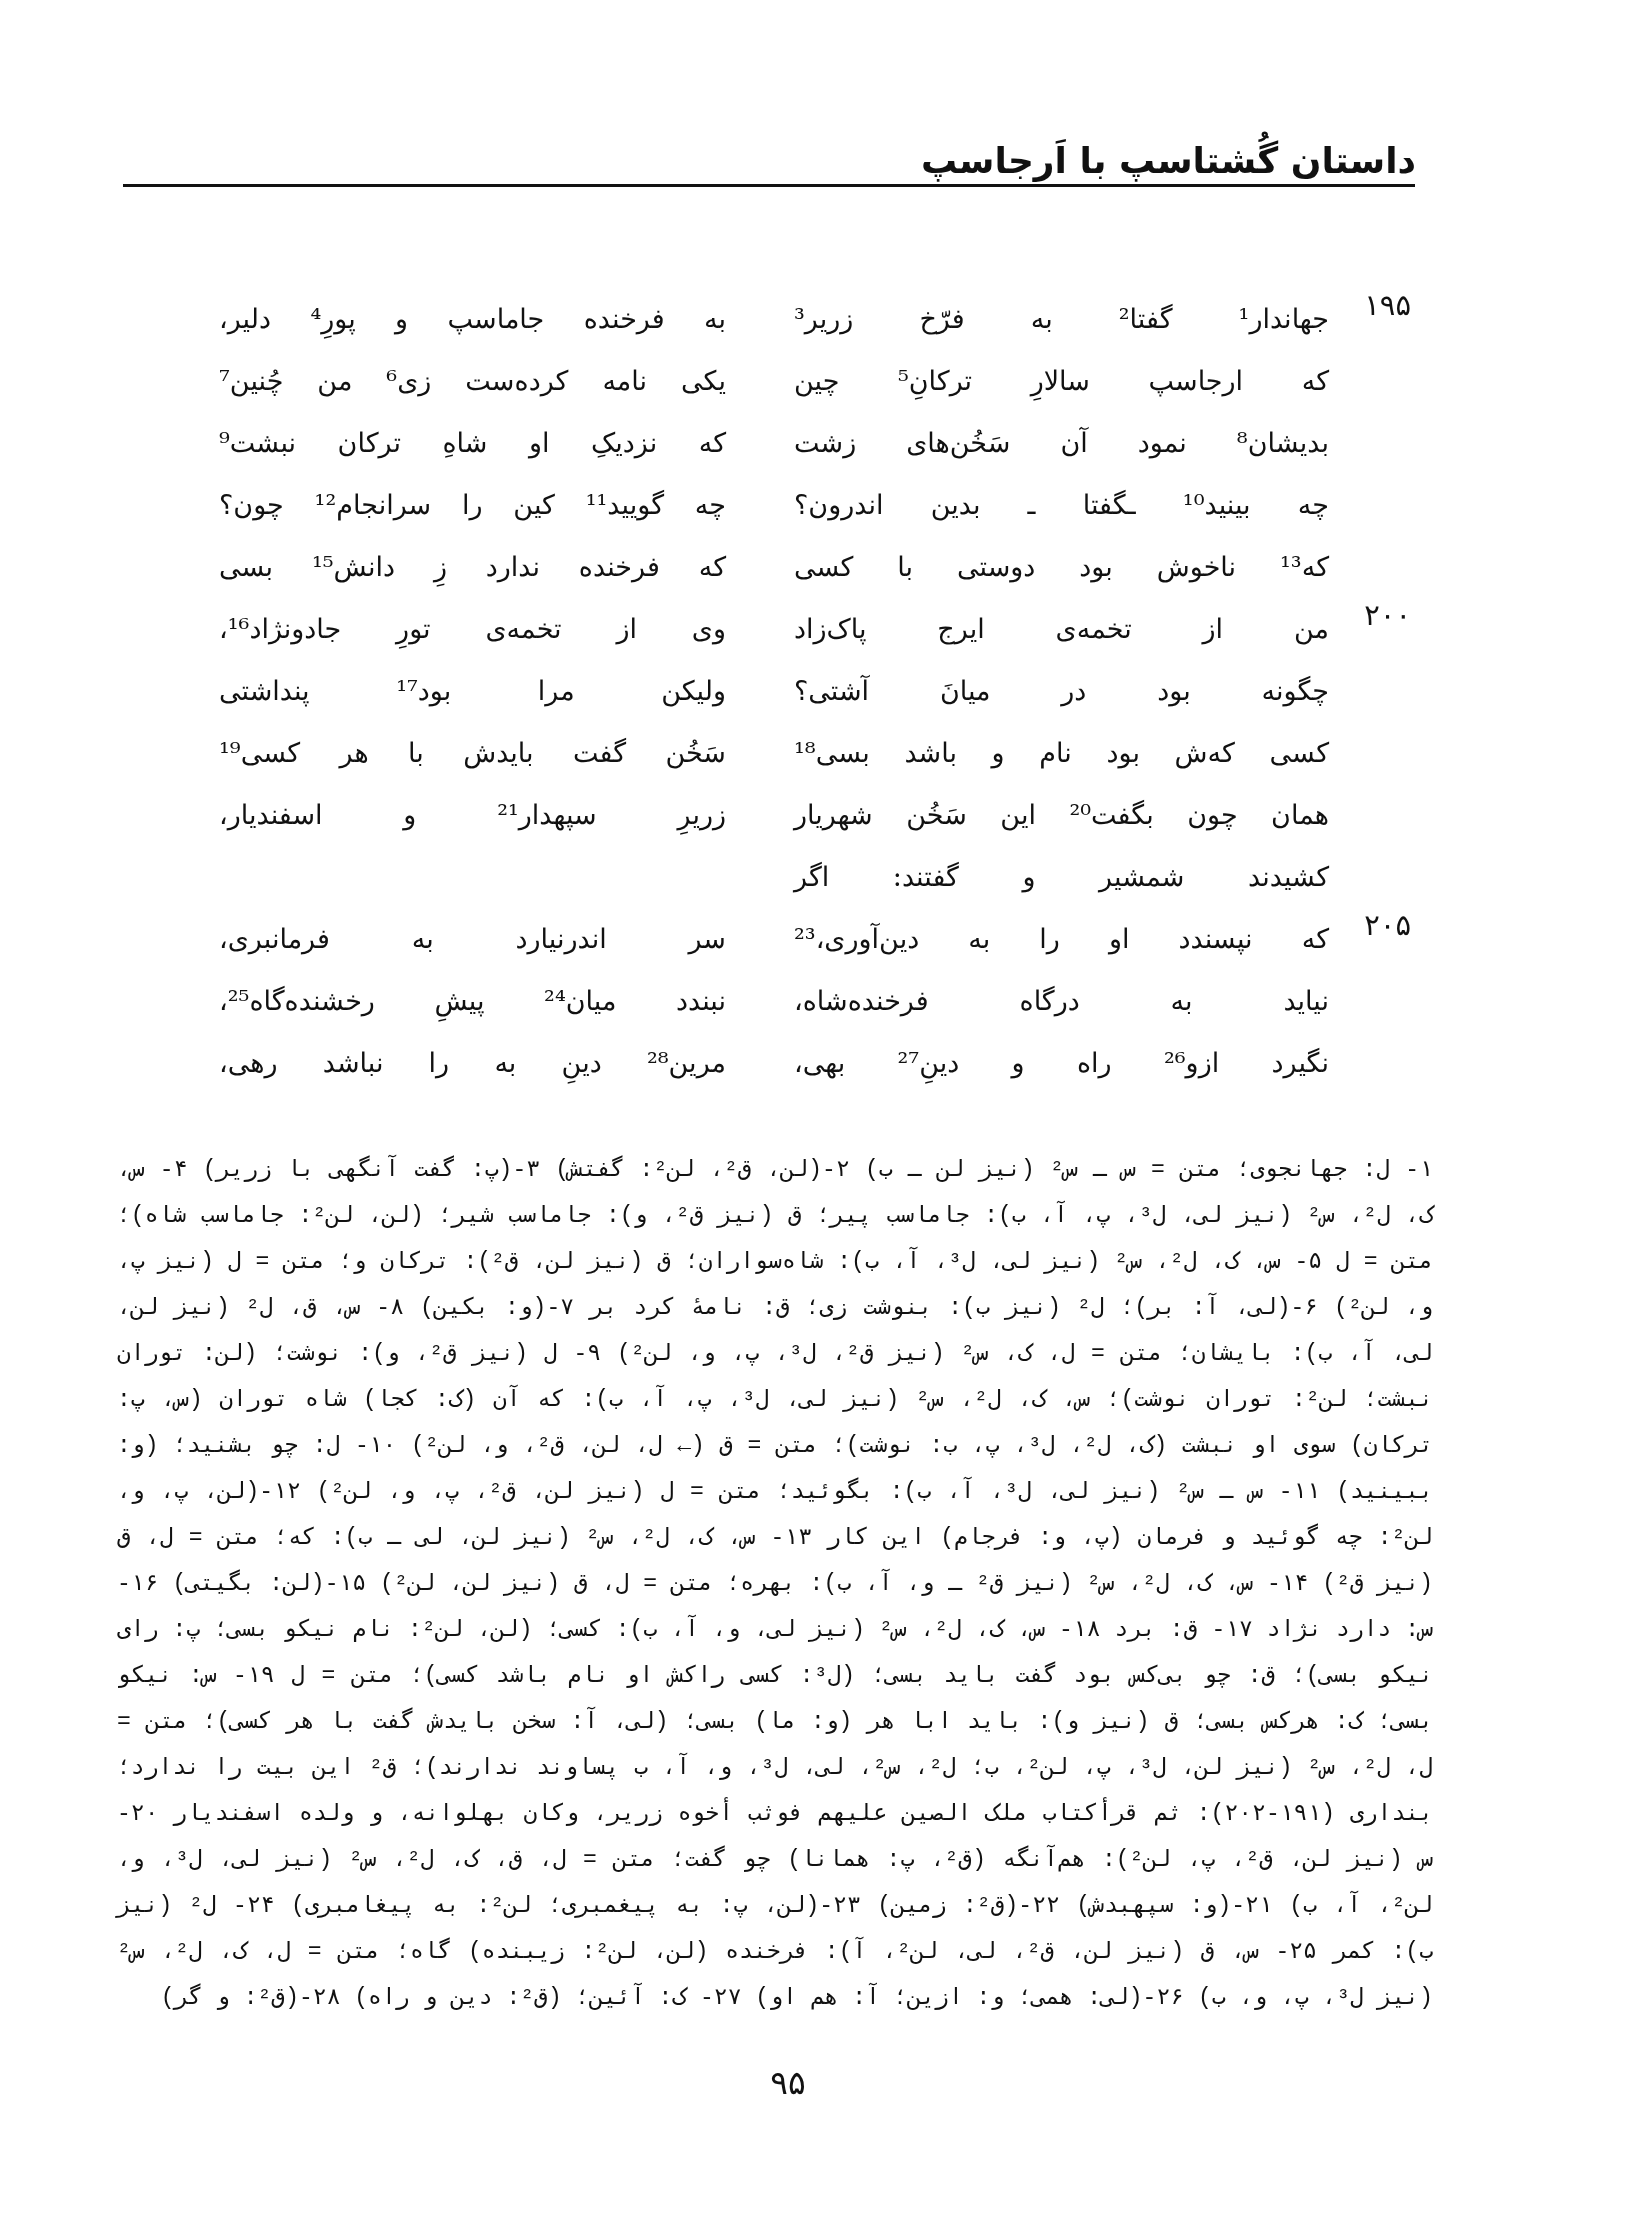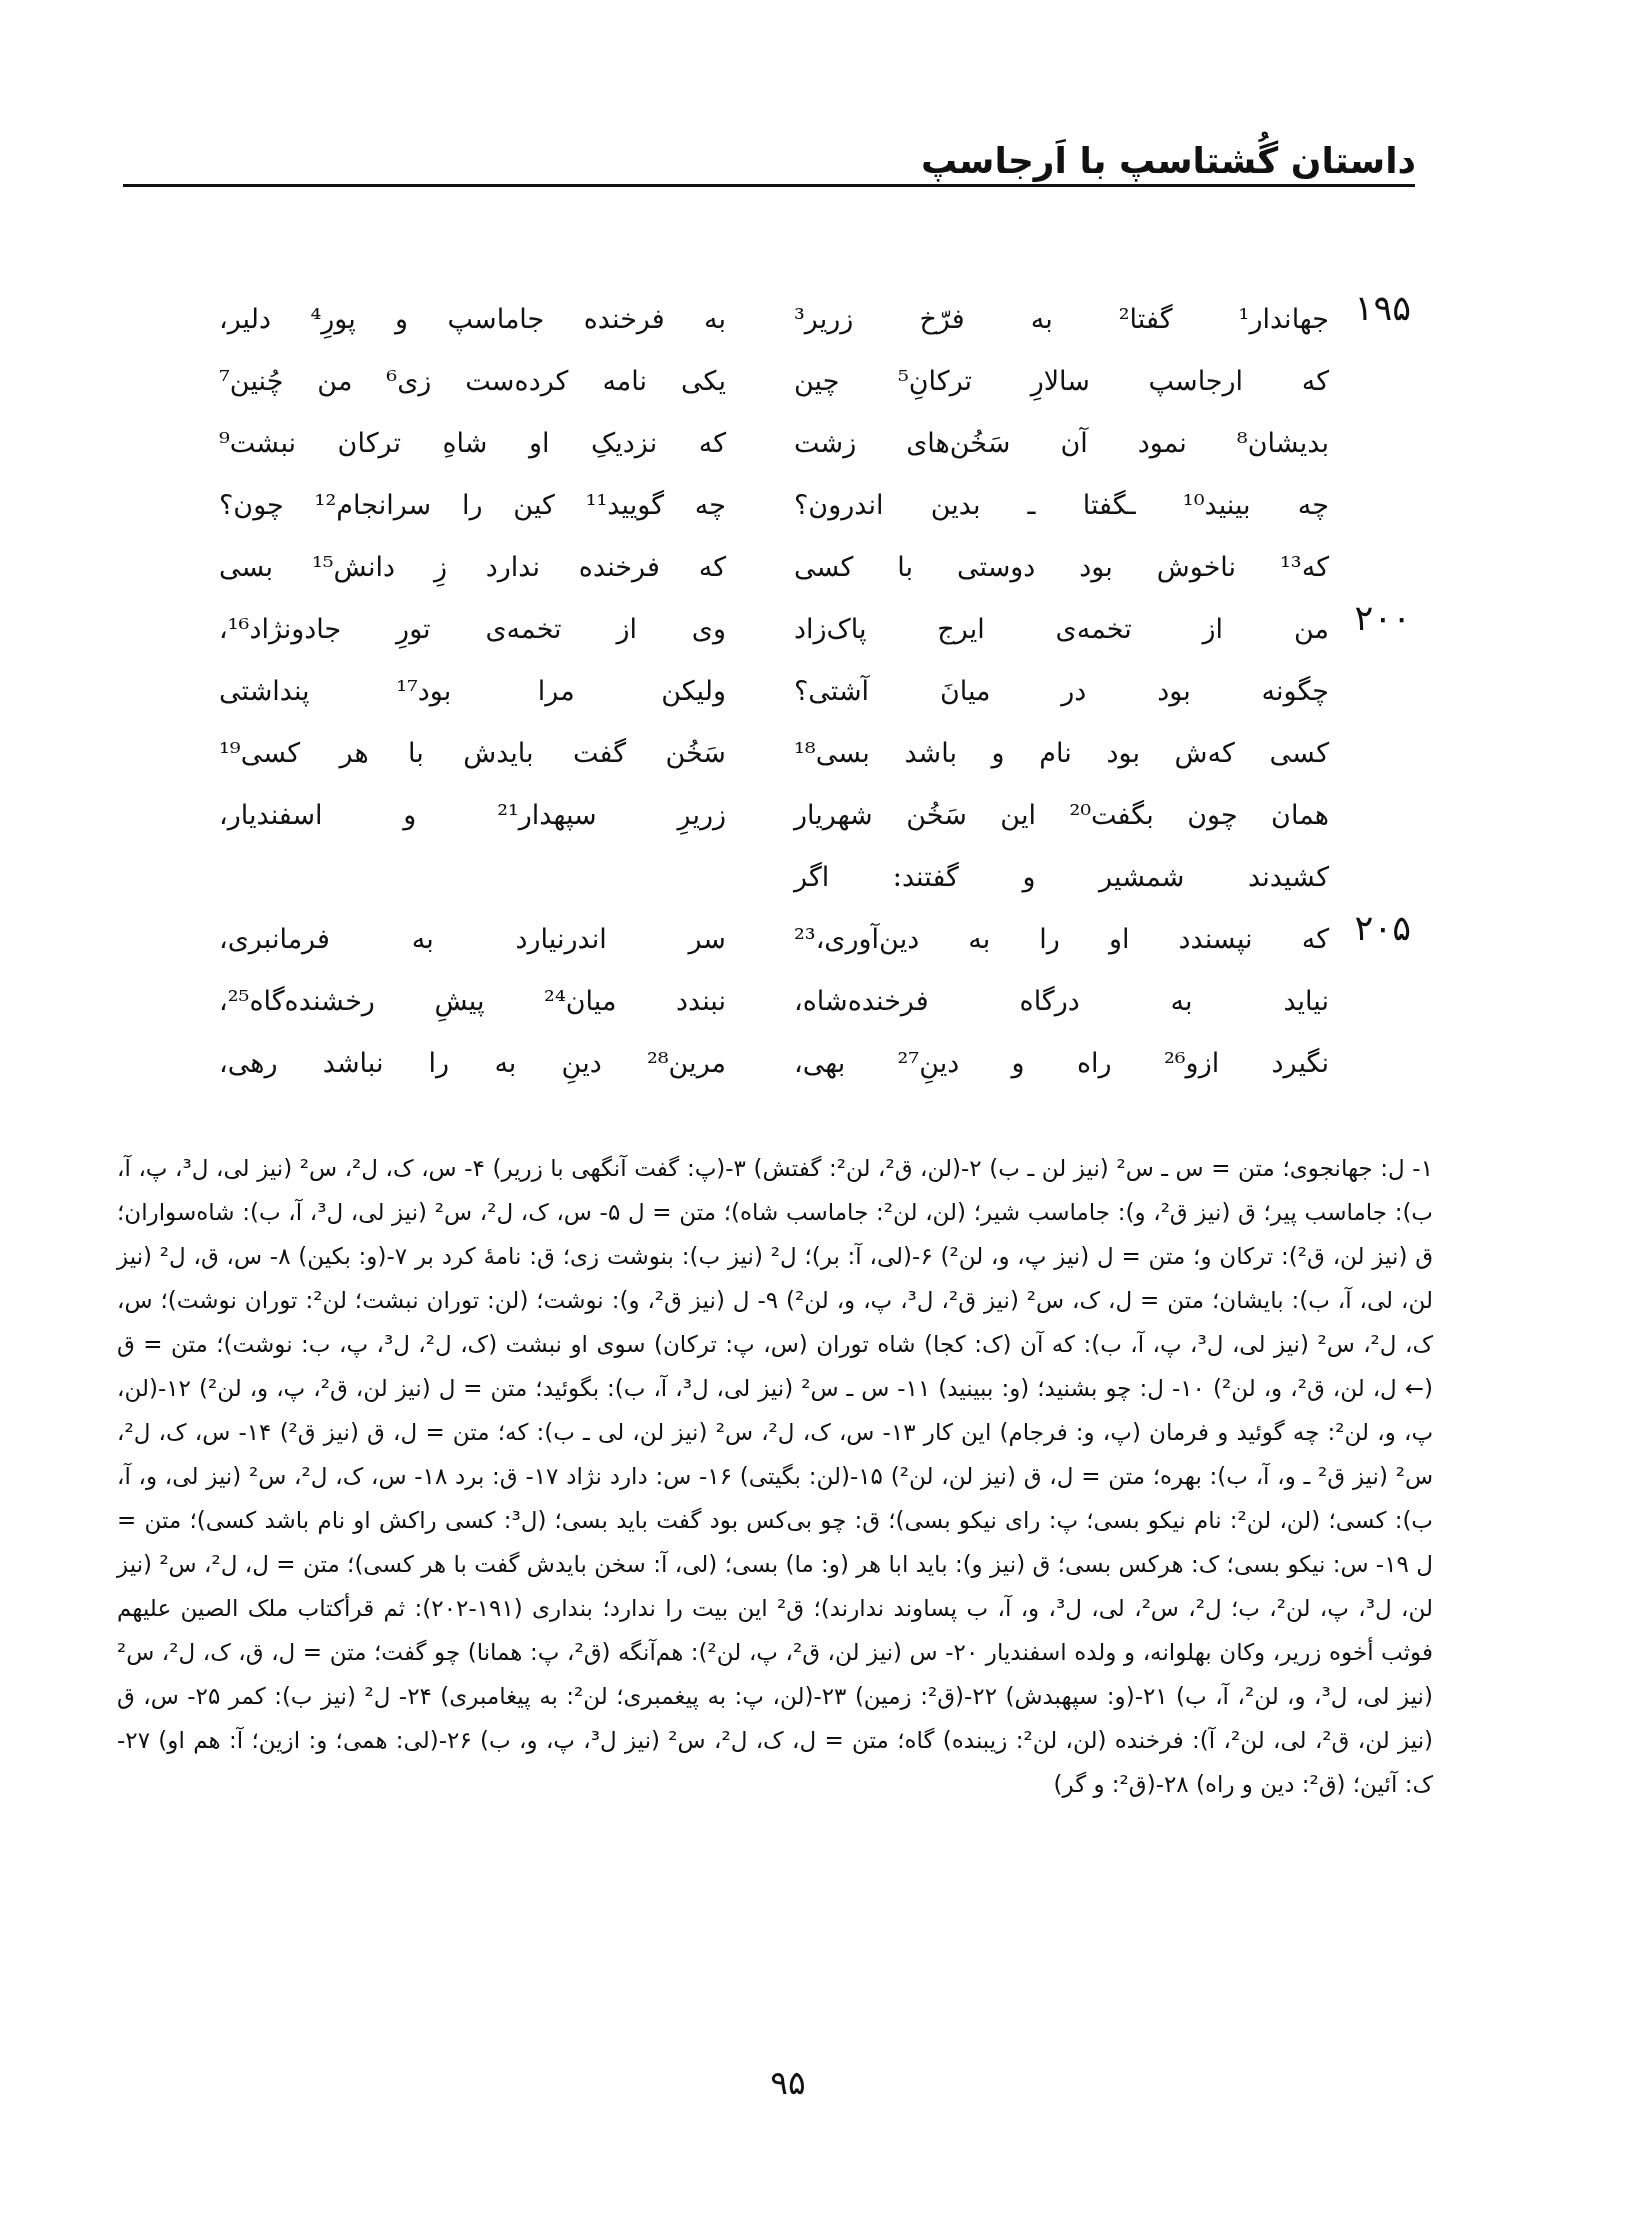--- a/index.html
+++ b/index.html
@@ -20,35 +20,35 @@
   .poem {
     position: absolute; top: 288px; left: 219px; width: 1192px;
     direction: rtl;
   }
   .bayt {
     display: flex; flex-direction: row; align-items: baseline;
     height: 62px; position: relative;
   }
   .verse-num {
     position: absolute; right: 0px; width: 75px; text-align: right;
-    font-size: 35px;
+    font-size: 29px;
   }
   .misra {
     font-size: 27px; line-height: 62px; white-space: nowrap;
     text-align: justify; text-align-last: justify;
   }
   .misra-1 { position: absolute; right: 82px; width: 535px; }
   .misra-2 { position: absolute; right: 685px; width: 507px; }
   .notes {
     position: absolute; top: 1146px; left: 117px; width: 1316px;
     direction: rtl; text-align: justify;
     font-family: "DejaVu Sans", sans-serif;
     font-size: 23px; line-height: 44px;
   }
-  .note { display: inline; }
+  .note { display: inline; font-family: Liberation Mono, monospace; }
   .page-num {
     position: absolute; top: 2063px; left: 685px; width: 206px;
     text-align: center; font-size: 33px;
   }
 </style>
 </head>
 <body>
 
 <div class="running-head">داستان گُشتاسپ با اَرجاسپ</div>
 <div class="head-rule"></div>

